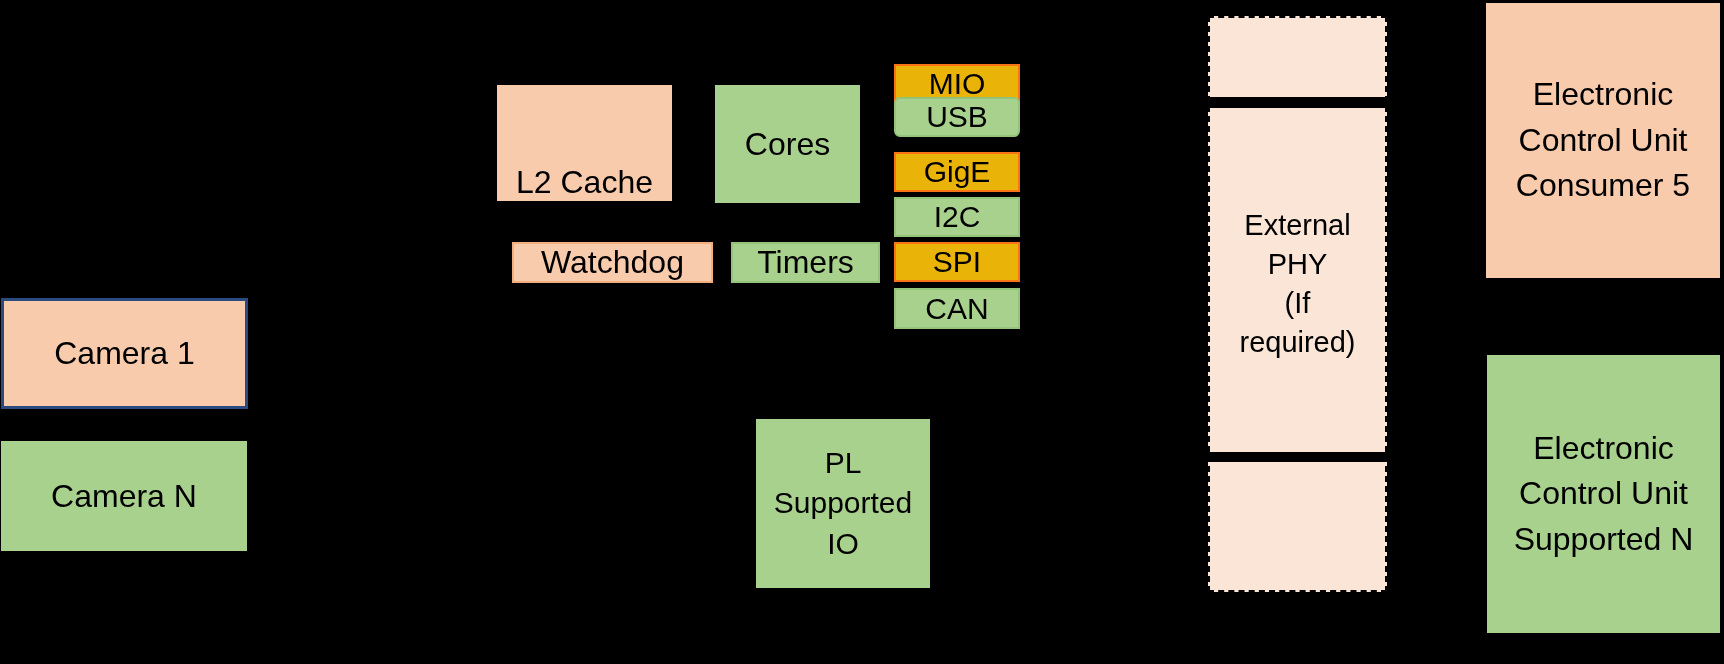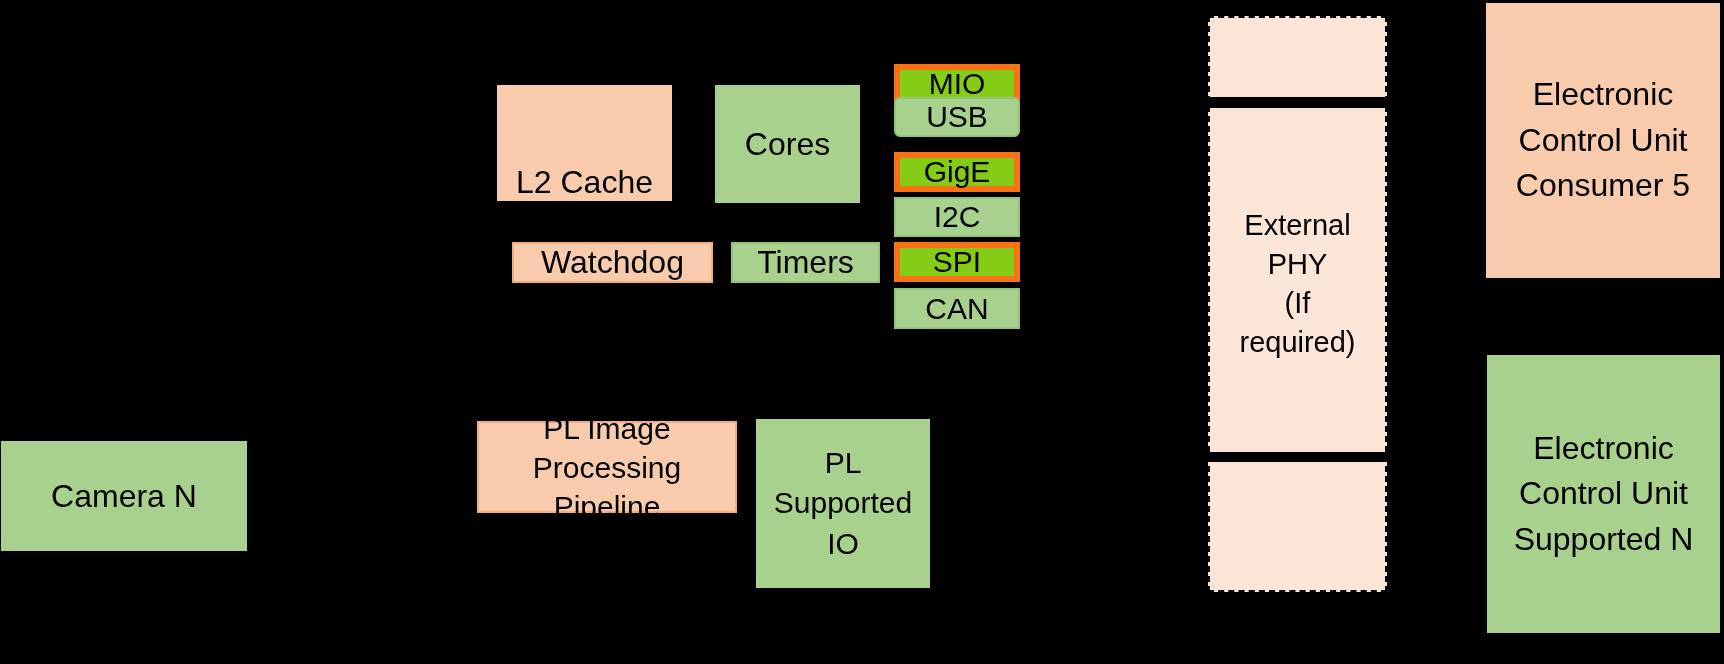--- a/index.html
+++ b/index.html
@@ -54,21 +54,21 @@
   .timers {
     left: 731px; top: 242px; width: 149px; height: 41px;
     border: 2px solid #93C47A;
     font-size: 32px;
   }
 
   .io-box {
     left: 894px; width: 126px; height: 40px;
     font-size: 30px;
   }
-  .io-peach { background: #84cc16; border: 6px solid #f97316; }
+  .io-peach { background: #eab308; border: 2px solid #f97316; }
   .io-green { background: #A9D18E; border: 2px solid #93C47A; }
   .io-0 { top: 64px;  }
   .io-1 { top: 97px; border-radius: 6px; }
   .io-2 { top: 152px; }
   .io-3 { top: 197px; }
   .io-4 { top: 242px; }
   .io-5 { top: 288px; height: 41px; }
 
   .plimage {
     left: 477px; top: 421px; width: 260px; height: 92px;
@@ -110,20 +110,23 @@
     font-size: 32px;
     line-height: 1.42;
   }
   .line { display: block; }
 </style>
 </head>
 <body>
 
 <div class="canvas">
 
+  <div class="node peach camera1">
+    <span class="line">Camera 1</span>
+  </div>
 
   <div class="node green cameran">
     <span class="line">Camera N</span>
   </div>
 
   <div class="node peach l2cache">
     <span class="line">L2 Cache</span>
   </div>
 
   <div class="node green cores">
@@ -150,24 +153,20 @@
   <div class="node io-box io-green io-3">
     <span class="line">I2C</span>
   </div>
   <div class="node io-box io-green io-5">
     <span class="line">CAN</span>
   </div>
   <div class="node io-box io-peach io-4">
     <span class="line">SPI</span>
   </div>
 
-  <div class="node peach plimage">
-    <span class="line">PL Image</span>
-    <span class="line">Processing Pipeline</span>
-  </div>
 
   <div class="node green plio">
     <span class="line">PL</span>
     <span class="line">Supported</span>
     <span class="line">IO</span>
   </div>
 
   <div class="node extphy">
     <span class="line">External</span>
     <span class="line">PHY</span>

